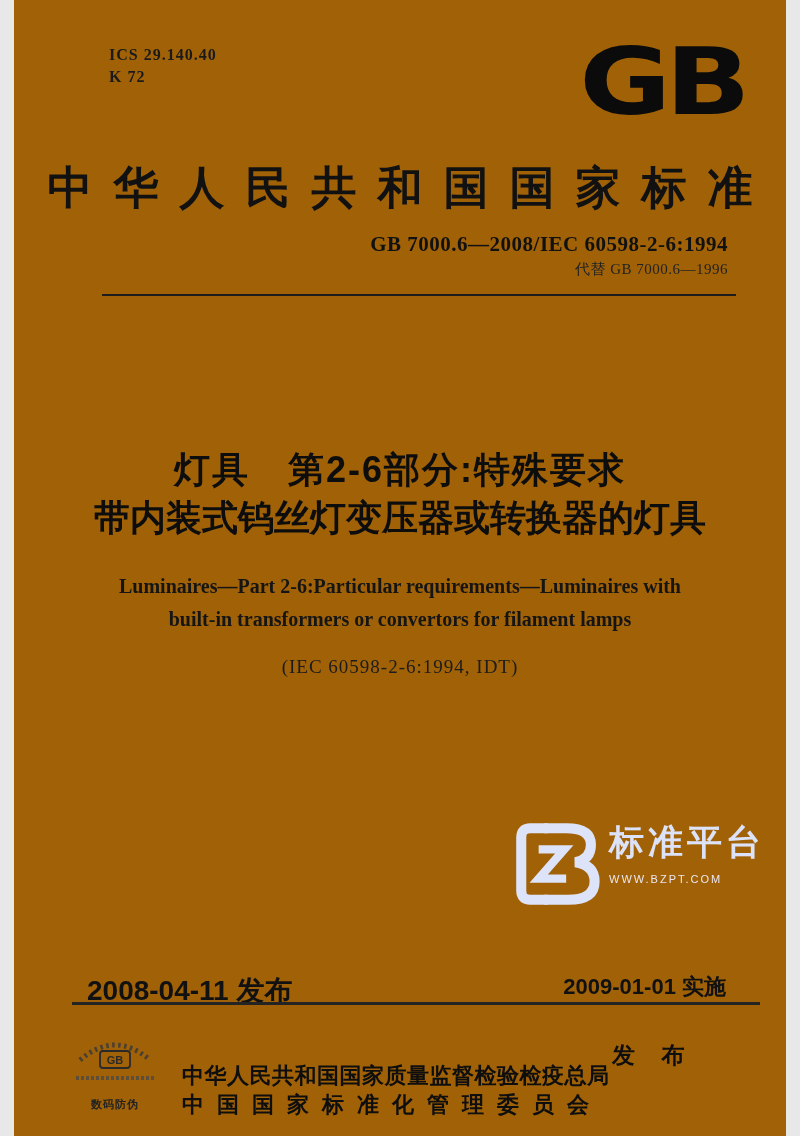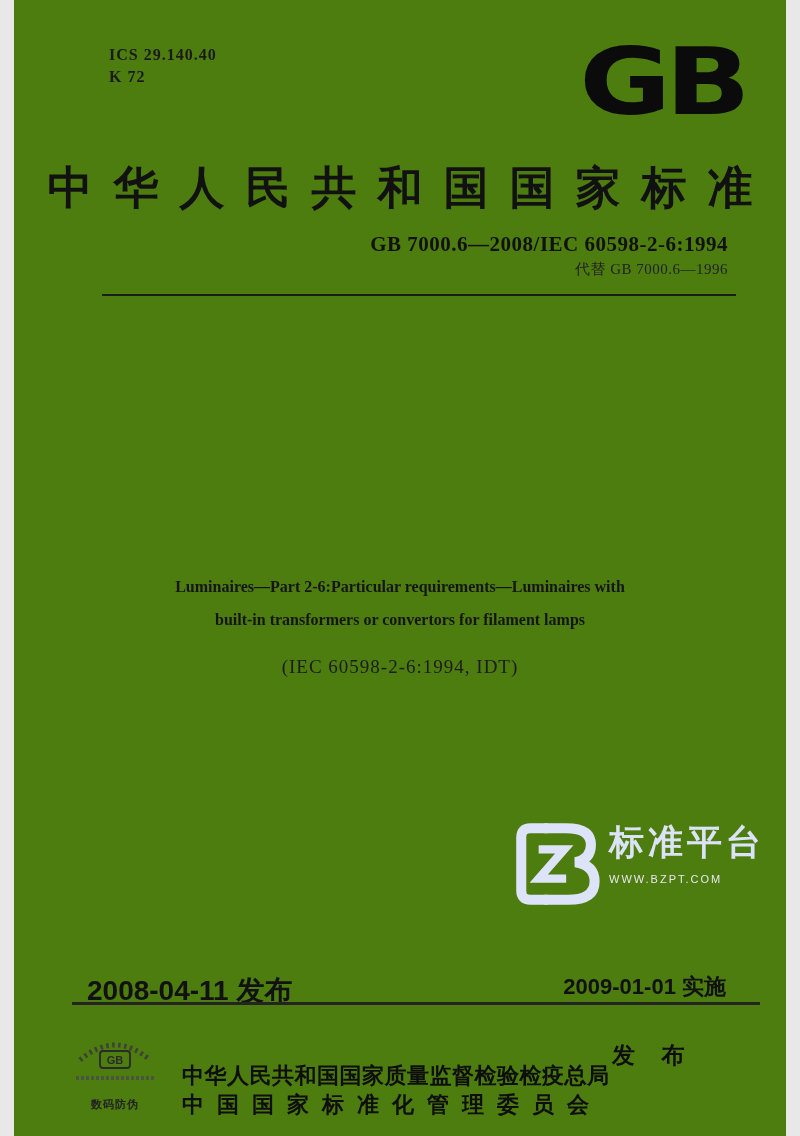--- a/index.html
+++ b/index.html
@@ -1,21 +1,21 @@
 <!DOCTYPE html>
 <html><head>
 <meta charset="utf-8">
 <style>
   html, body { margin: 0; padding: 0; background: #e8e8e8; }
   #page {
     position: relative;
     width: 772px;
     height: 1136px;
     margin: 0 auto;
-    background: #4d7c0f;
+    background: #a16207;
     overflow: hidden;
     color: #1a1a1a;
     font-family: "Liberation Serif", "DejaVu Serif", serif;
   }
   .serif { font-family: "Liberation Serif", "DejaVu Serif", serif; }
 
   
   #ics {
     position: absolute; left: 95px; top: 44px;
     font-weight: bold; font-size: 16px; line-height: 22px;
@@ -65,21 +65,21 @@
     text-align: center; font-weight: bold; color: #0d0d0d;
     font-family: "Liberation Sans", "DejaVu Sans", sans-serif;
   }
   #cn-title .l1 { font-size: 36px; line-height: 48px; letter-spacing: 2px; }
   #cn-title .l2 { font-size: 36px; line-height: 48px; letter-spacing: 0px; }
 
   
   #en-title {
     position: absolute; left: 0; top: 570px; width: 100%;
     text-align: center; font-weight: bold;
-    font-size: 16px; line-height: 33px; color: #151515;
+    font-size: 20px; line-height: 33px; color: #151515;
   }
 
   #iec-note {
     position: absolute; left: 0; top: 656px; width: 100%;
     text-align: center; font-size: 19px; letter-spacing: 1px; color: #1c1c1c;
   }
 
   
   #watermark {
     position: absolute; left: 497px; top: 820px;
@@ -152,20 +152,24 @@
 
   <div id="national-title" class="serif">中华人民共和国国家标准</div>
 
   <div id="std-number">
     <div class="num serif">GB 7000.6—2008/IEC 60598-2-6:1994</div>
     <div class="replaces serif">代替 GB 7000.6—1996</div>
   </div>
 
   <div class="rule-thin"></div>
 
+  <div id="cn-title">
+    <div class="l1">灯具　第2-6部分:特殊要求</div>
+    <div class="l2">带内装式钨丝灯变压器或转换器的灯具</div>
+  </div>
 
   <div id="en-title" class="serif">
     <div>Luminaires—Part 2-6:Particular requirements—Luminaires with</div>
     <div>built-in transformers or convertors for filament lamps</div>
   </div>
 
   <div id="iec-note" class="serif">(IEC 60598-2-6:1994, IDT)</div>
 
   <div id="watermark">
     <svg id="wm-logo" width="92" height="88" viewBox="0 0 100 96" aria-hidden="true">

